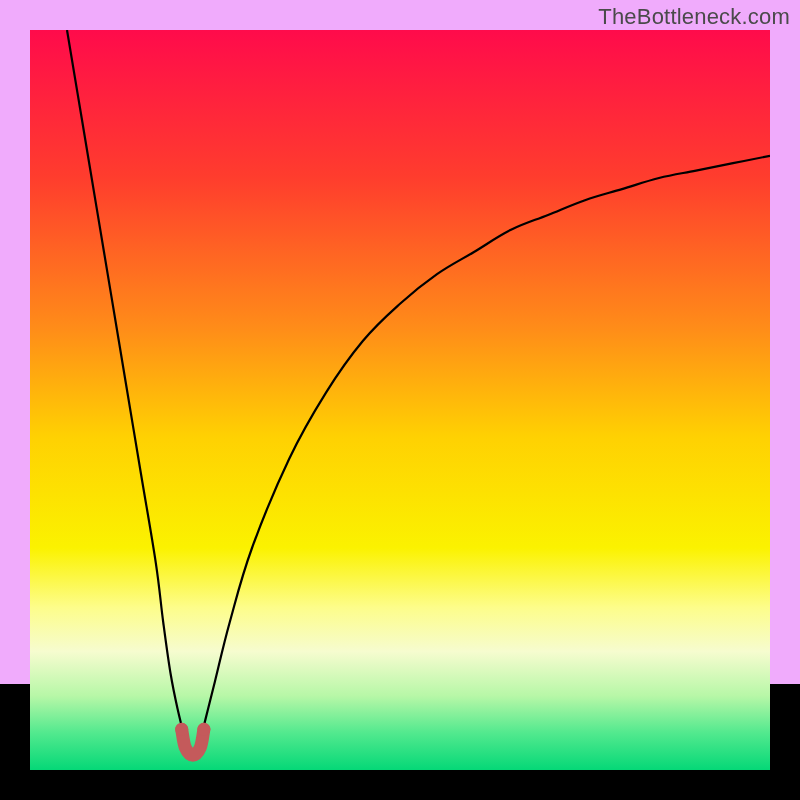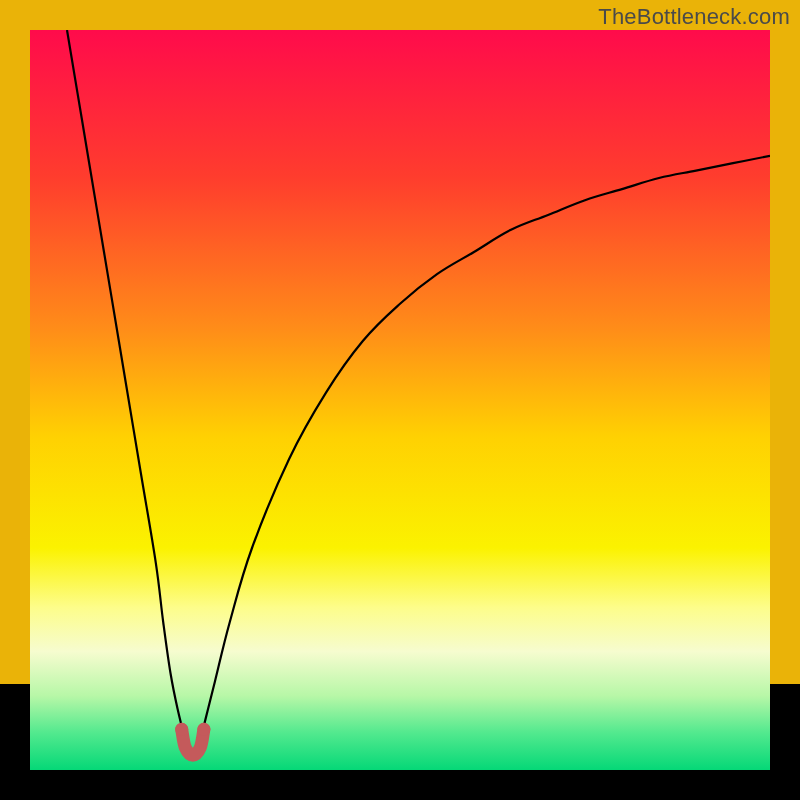--- a/index.html
+++ b/index.html
@@ -9,21 +9,21 @@
     height: 800px;
     background: #000;
     overflow: hidden;
   }
   .frame {
     position: absolute;
     left: 0;
     top: 0;
     width: 800px;
     height: 684px;
-    background: #eab308;
+    background: #f0abfc;
   }
   .plot-area {
     position: absolute;
     left: 30px;
     top: 30px;
     width: 740px;
     height: 740px;
     overflow: hidden;
   }
   .watermark {

